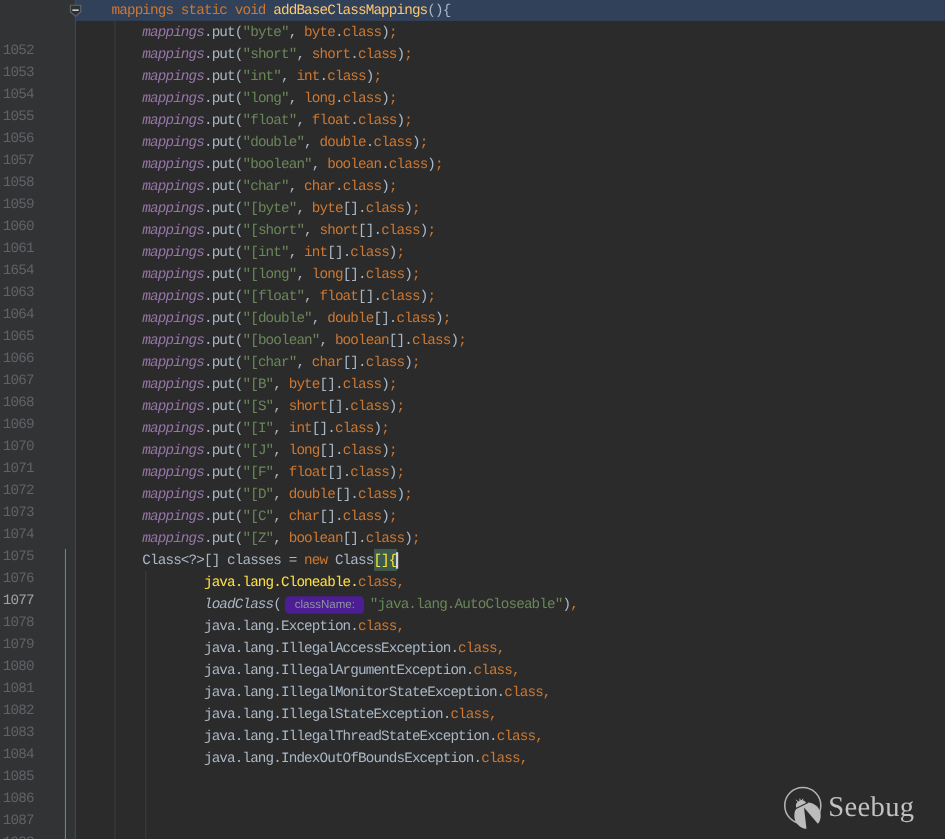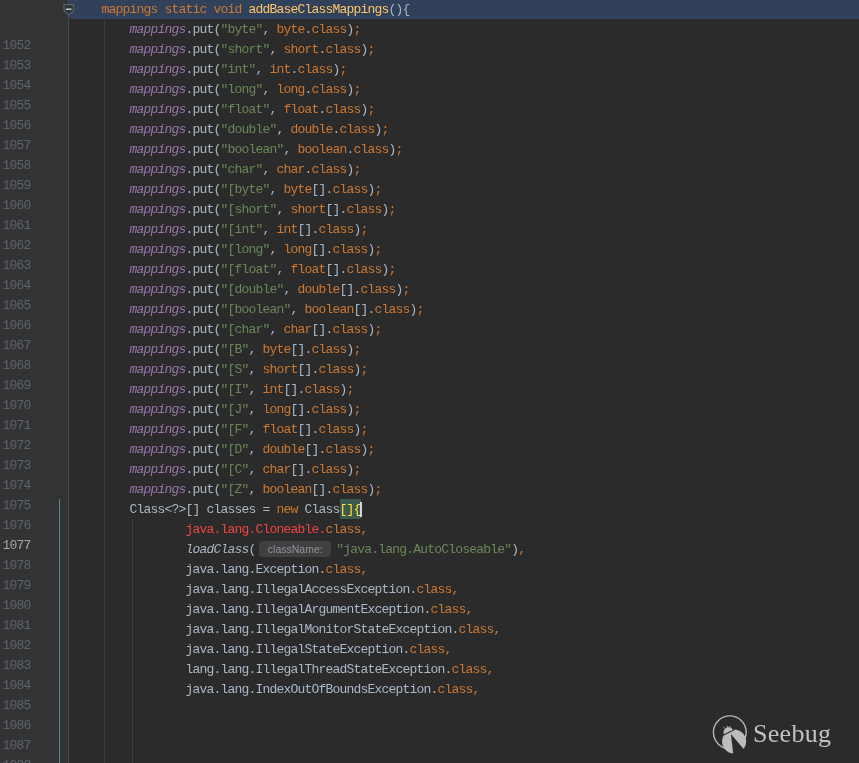--- a/index.html
+++ b/index.html
@@ -1,21 +1,21 @@
 <!DOCTYPE html>
 <html><head><meta charset="utf-8">
 <style>
 html,body{margin:0;padding:0;width:859px;height:763px;background:#2b2b2b;overflow:hidden;}
 #wrap{position:absolute;left:0;top:0;width:859px;height:763px;overflow:hidden;
   font-family:"Liberation Mono",monospace;font-size:13px;line-height:20px;letter-spacing:-0.8px;}
 .abs{position:absolute;}
 .cl{height:20px;white-space:pre;}
 .nl{height:20px;text-align:right;}
 .hint{display:inline-block;box-sizing:border-box;width:71.7px;height:16px;line-height:16px;
-  margin-left:4px;margin-right:5.1px;background:#404040;border-radius:4px;
+  margin-left:4px;margin-right:5.1px;background:#4c1d95;border-radius:4px;
   font-family:"Liberation Sans",sans-serif;font-size:10.5px;letter-spacing:0;
   color:#8f959d;text-align:center;position:relative;top:0.5px;}
 </style></head>
 <body>
 <div id="wrap">
   <div class="abs" style="left:0;top:0;width:68.5px;height:763px;background:#313335;"></div>
   <div class="abs" style="left:58.6px;top:499px;width:1.9px;height:264px;background:#4f9181;"></div>
   <div class="abs" style="left:68px;top:-1px;width:791px;height:20px;background:#31415a;"></div>
   <div class="abs" style="left:68px;top:0;width:1.4px;height:763px;background:#46494b;"></div>
   <div class="abs" style="left:104px;top:19px;width:1px;height:744px;background:#3b3d3e;"></div>
@@ -25,21 +25,21 @@
 <div class="nl">1052</div>
 <div class="nl">1053</div>
 <div class="nl">1054</div>
 <div class="nl">1055</div>
 <div class="nl">1056</div>
 <div class="nl">1057</div>
 <div class="nl">1058</div>
 <div class="nl">1059</div>
 <div class="nl">1060</div>
 <div class="nl">1061</div>
-<div class="nl">1062</div>
+<div class="nl">1654</div>
 <div class="nl">1063</div>
 <div class="nl">1064</div>
 <div class="nl">1065</div>
 <div class="nl">1066</div>
 <div class="nl">1067</div>
 <div class="nl">1068</div>
 <div class="nl">1069</div>
 <div class="nl">1070</div>
 <div class="nl">1071</div>
 <div class="nl">1072</div>
@@ -81,28 +81,28 @@
 <div class="cl"><span style="color:#a9b7c6;">        </span><span style="color:#9876aa;font-style:italic;">mappings</span><span style="color:#a9b7c6;">.put(</span><span style="color:#6a8759;">"[char"</span><span style="color:#a9b7c6;">, </span><span style="color:#cc7832;">char</span><span style="color:#a9b7c6;">[].</span><span style="color:#cc7832;">class</span><span style="color:#a9b7c6;">)</span><span style="color:#cc7832;">;</span></div>
 <div class="cl"><span style="color:#a9b7c6;">        </span><span style="color:#9876aa;font-style:italic;">mappings</span><span style="color:#a9b7c6;">.put(</span><span style="color:#6a8759;">"[B"</span><span style="color:#a9b7c6;">, </span><span style="color:#cc7832;">byte</span><span style="color:#a9b7c6;">[].</span><span style="color:#cc7832;">class</span><span style="color:#a9b7c6;">)</span><span style="color:#cc7832;">;</span></div>
 <div class="cl"><span style="color:#a9b7c6;">        </span><span style="color:#9876aa;font-style:italic;">mappings</span><span style="color:#a9b7c6;">.put(</span><span style="color:#6a8759;">"[S"</span><span style="color:#a9b7c6;">, </span><span style="color:#cc7832;">short</span><span style="color:#a9b7c6;">[].</span><span style="color:#cc7832;">class</span><span style="color:#a9b7c6;">)</span><span style="color:#cc7832;">;</span></div>
 <div class="cl"><span style="color:#a9b7c6;">        </span><span style="color:#9876aa;font-style:italic;">mappings</span><span style="color:#a9b7c6;">.put(</span><span style="color:#6a8759;">"[I"</span><span style="color:#a9b7c6;">, </span><span style="color:#cc7832;">int</span><span style="color:#a9b7c6;">[].</span><span style="color:#cc7832;">class</span><span style="color:#a9b7c6;">)</span><span style="color:#cc7832;">;</span></div>
 <div class="cl"><span style="color:#a9b7c6;">        </span><span style="color:#9876aa;font-style:italic;">mappings</span><span style="color:#a9b7c6;">.put(</span><span style="color:#6a8759;">"[J"</span><span style="color:#a9b7c6;">, </span><span style="color:#cc7832;">long</span><span style="color:#a9b7c6;">[].</span><span style="color:#cc7832;">class</span><span style="color:#a9b7c6;">)</span><span style="color:#cc7832;">;</span></div>
 <div class="cl"><span style="color:#a9b7c6;">        </span><span style="color:#9876aa;font-style:italic;">mappings</span><span style="color:#a9b7c6;">.put(</span><span style="color:#6a8759;">"[F"</span><span style="color:#a9b7c6;">, </span><span style="color:#cc7832;">float</span><span style="color:#a9b7c6;">[].</span><span style="color:#cc7832;">class</span><span style="color:#a9b7c6;">)</span><span style="color:#cc7832;">;</span></div>
 <div class="cl"><span style="color:#a9b7c6;">        </span><span style="color:#9876aa;font-style:italic;">mappings</span><span style="color:#a9b7c6;">.put(</span><span style="color:#6a8759;">"[D"</span><span style="color:#a9b7c6;">, </span><span style="color:#cc7832;">double</span><span style="color:#a9b7c6;">[].</span><span style="color:#cc7832;">class</span><span style="color:#a9b7c6;">)</span><span style="color:#cc7832;">;</span></div>
 <div class="cl"><span style="color:#a9b7c6;">        </span><span style="color:#9876aa;font-style:italic;">mappings</span><span style="color:#a9b7c6;">.put(</span><span style="color:#6a8759;">"[C"</span><span style="color:#a9b7c6;">, </span><span style="color:#cc7832;">char</span><span style="color:#a9b7c6;">[].</span><span style="color:#cc7832;">class</span><span style="color:#a9b7c6;">)</span><span style="color:#cc7832;">;</span></div>
 <div class="cl"><span style="color:#a9b7c6;">        </span><span style="color:#9876aa;font-style:italic;">mappings</span><span style="color:#a9b7c6;">.put(</span><span style="color:#6a8759;">"[Z"</span><span style="color:#a9b7c6;">, </span><span style="color:#cc7832;">boolean</span><span style="color:#a9b7c6;">[].</span><span style="color:#cc7832;">class</span><span style="color:#a9b7c6;">)</span><span style="color:#cc7832;">;</span></div>
 <div class="cl"><span style="color:#a9b7c6;">        </span><span style="color:#a9b7c6;">Class&lt;?&gt;[] classes = </span><span style="color:#cc7832;">new</span><span style="color:#a9b7c6;"> Class</span><span style="color:#ffe533;">[]{</span></div>
-<div class="cl"><span style="color:#a9b7c6;">                </span><span style="color:#ef4444;">java.lang.Cloneable.</span><span style="color:#cc7832;">class</span><span style="color:#cc7832;">,</span></div>
+<div class="cl"><span style="color:#a9b7c6;">                </span><span style="color:#fde047;">java.lang.Cloneable.</span><span style="color:#cc7832;">class</span><span style="color:#cc7832;">,</span></div>
 <div class="cl"><span style="color:#a9b7c6;">                </span><span style="color:#a9b7c6;font-style:italic;">loadClass</span><span style="color:#a9b7c6;">(</span><span class="hint">className:</span><span style="color:#6a8759;">"java.lang.AutoCloseable"</span><span style="color:#a9b7c6;">)</span><span style="color:#cc7832;">,</span></div>
 <div class="cl"><span style="color:#a9b7c6;">                </span><span style="color:#a9b7c6;">java.lang.Exception.</span><span style="color:#cc7832;">class</span><span style="color:#cc7832;">,</span></div>
 <div class="cl"><span style="color:#a9b7c6;">                </span><span style="color:#a9b7c6;">java.lang.IllegalAccessException.</span><span style="color:#cc7832;">class</span><span style="color:#cc7832;">,</span></div>
 <div class="cl"><span style="color:#a9b7c6;">                </span><span style="color:#a9b7c6;">java.lang.IllegalArgumentException.</span><span style="color:#cc7832;">class</span><span style="color:#cc7832;">,</span></div>
 <div class="cl"><span style="color:#a9b7c6;">                </span><span style="color:#a9b7c6;">java.lang.IllegalMonitorStateException.</span><span style="color:#cc7832;">class</span><span style="color:#cc7832;">,</span></div>
 <div class="cl"><span style="color:#a9b7c6;">                </span><span style="color:#a9b7c6;">java.lang.IllegalStateException.</span><span style="color:#cc7832;">class</span><span style="color:#cc7832;">,</span></div>
-<div class="cl"><span style="color:#a9b7c6;">                </span><span style="color:#a9b7c6;">lang.lang.IllegalThreadStateException.</span><span style="color:#cc7832;">class</span><span style="color:#cc7832;">,</span></div>
+<div class="cl"><span style="color:#a9b7c6;">                </span><span style="color:#a9b7c6;">java.lang.IllegalThreadStateException.</span><span style="color:#cc7832;">class</span><span style="color:#cc7832;">,</span></div>
 <div class="cl"><span style="color:#a9b7c6;">                </span><span style="color:#a9b7c6;">java.lang.IndexOutOfBoundsException.</span><span style="color:#cc7832;">class</span><span style="color:#cc7832;">,</span></div>
   </div>
   <div class="abs" style="left:360.4px;top:501.5px;width:1.7px;height:15.5px;background:#d2d5da;"></div>
   <svg class="abs" style="left:63px;top:4.3px;" width="12" height="12" viewBox="0 0 12 12">
     <path d="M1.0,0.7 L10.4,0.7 L10.4,6.9 L5.7,10.7 L1.0,6.9 Z" fill="#2e3134" stroke="#5d6164" stroke-width="1.2"></path>
     <rect x="2.8" y="4.5" width="5.7" height="1.5" fill="#c9cbcd"></rect>
   </svg>
 
 <svg width="859" height="763" viewBox="0 0 859 763" style="position:absolute;left:0;top:0;">
  <g opacity="0.85">

